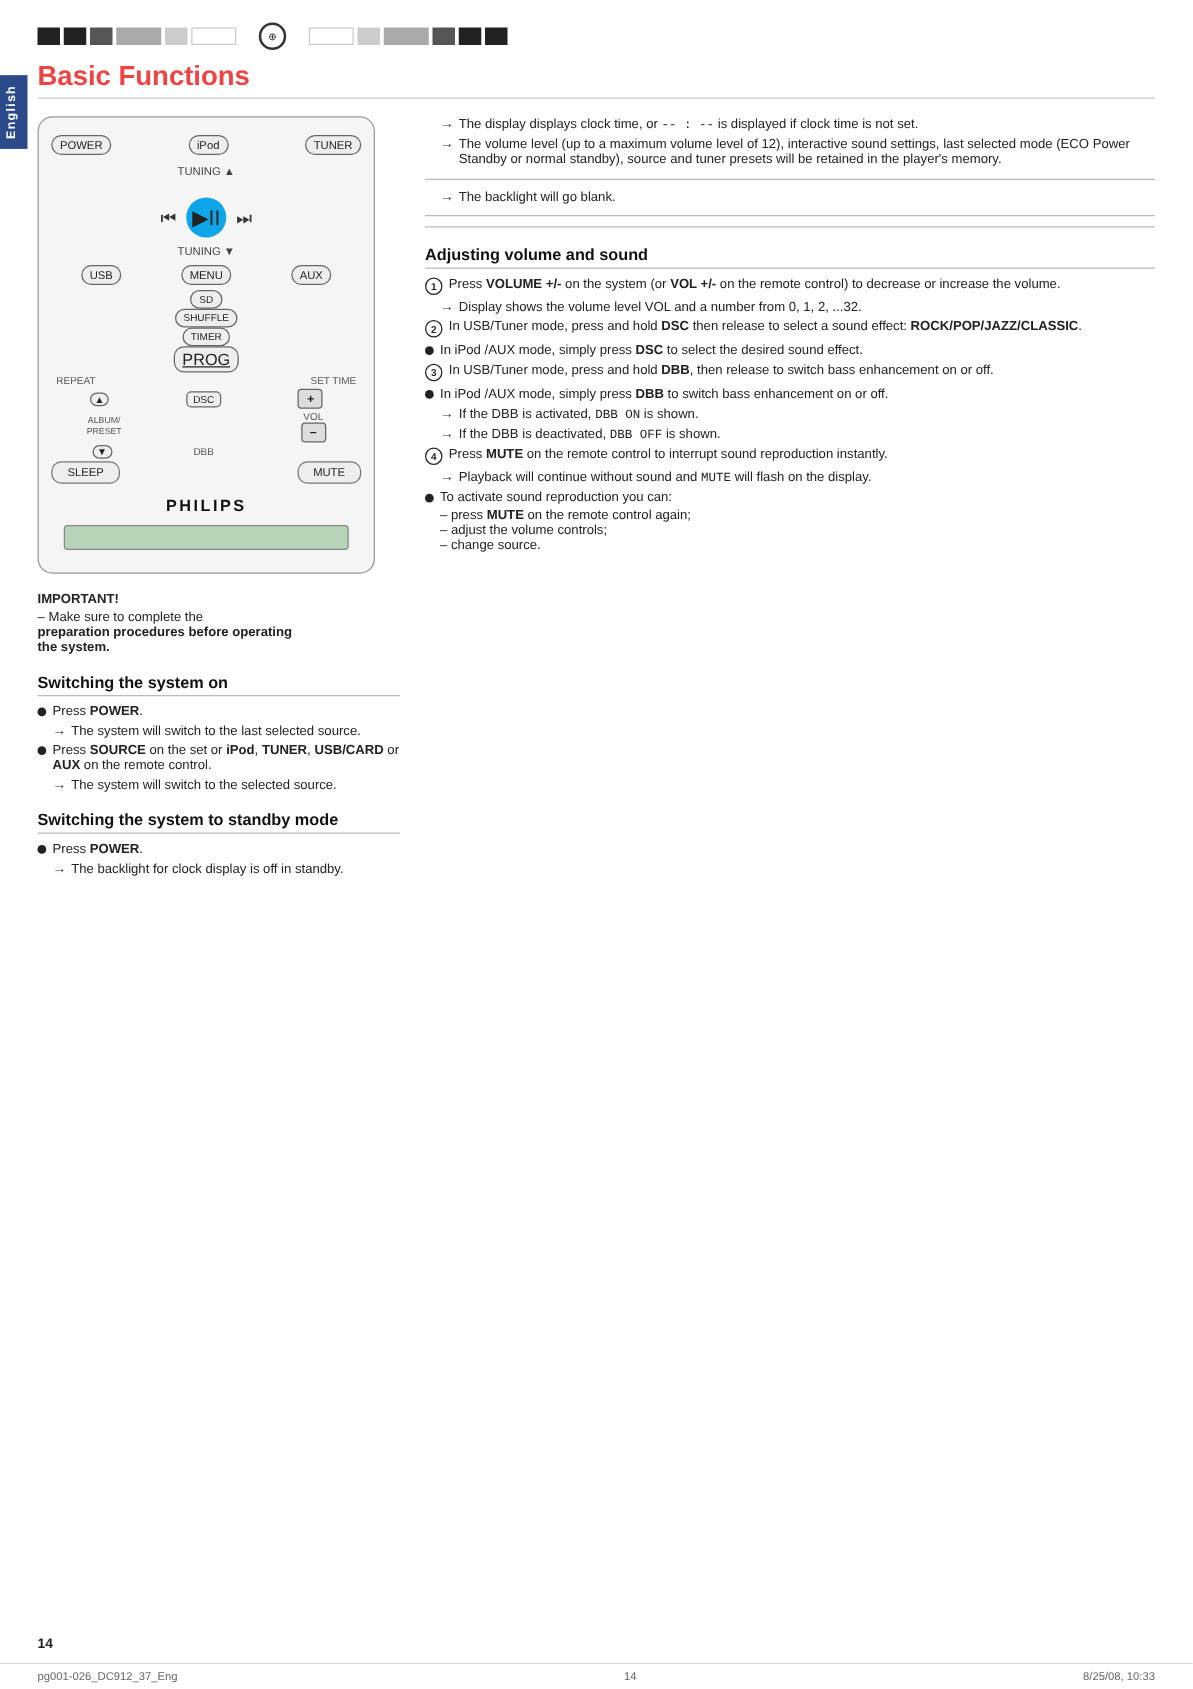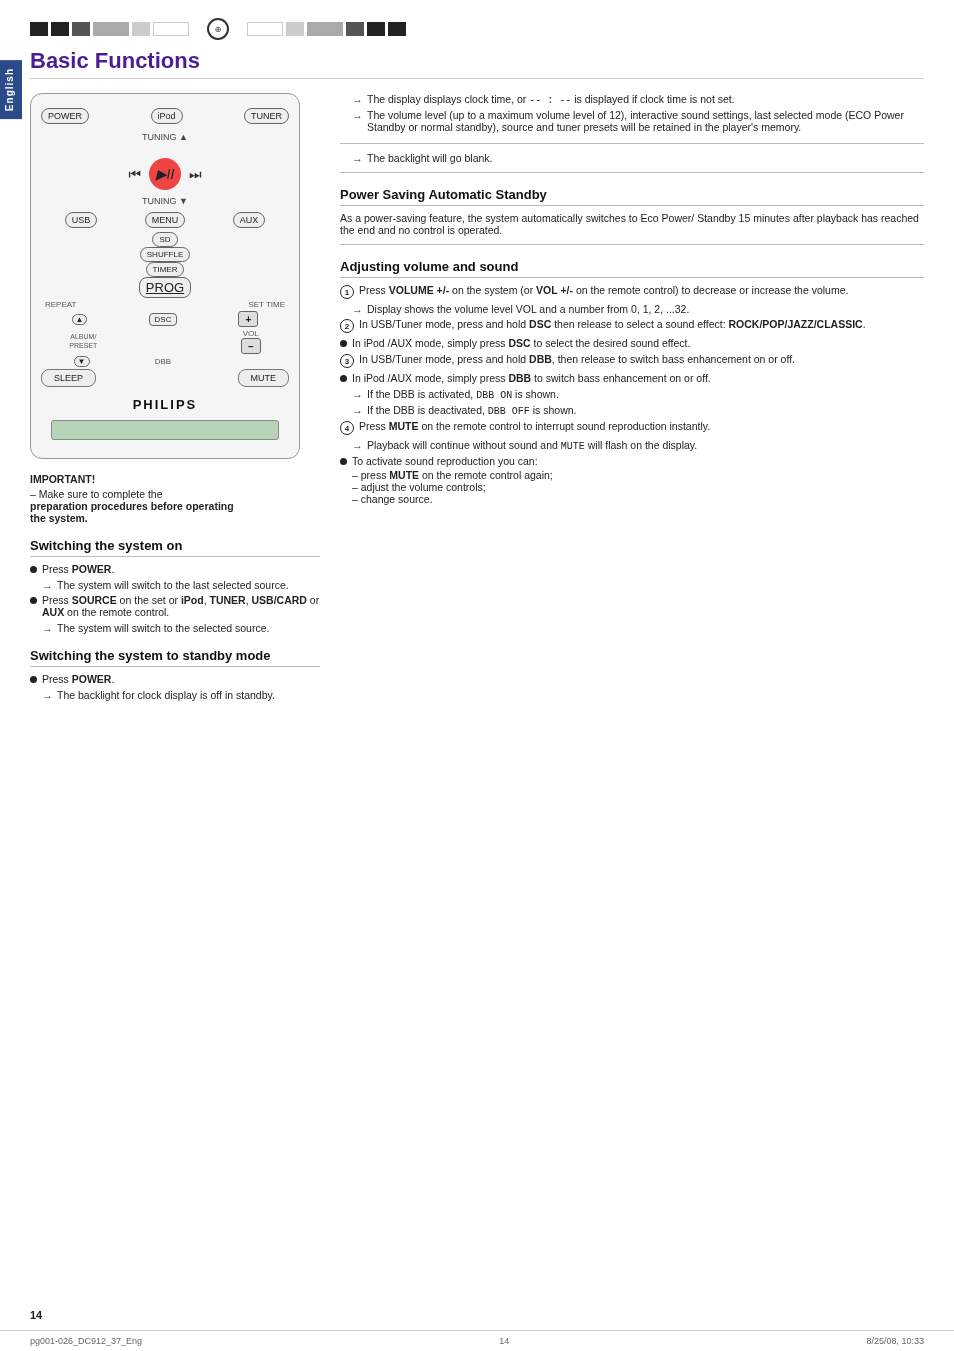--- a/index.html
+++ b/index.html
@@ -52,21 +52,21 @@
       letter-spacing: 1px;
       width: 22px;
       text-align: center;
     }
 
     
     .page-title {
       font-size: 22px;
       font-weight: bold;
       margin-bottom: 14px;
-      color: #4c1d95;
+      color: #ef4444;
       border-bottom: 1px solid #ccc;
       padding-bottom: 4px;
     }
 
     
     .two-col {
       display: flex;
       gap: 20px;
       align-items: flex-start;
     }
@@ -123,28 +123,27 @@
 
     .transport-btn {
       font-size: 14px;
       color: #333;
       cursor: pointer;
     }
 
     .play-btn-big {
       width: 32px;
       height: 32px;
-      background: #ef4444;
+      background: #0ea5e9;
       border-radius: 50%;
       display: flex;
       align-items: center;
       justify-content: center;
-      font-size: 14px;
+      font-size: 17px;
       color: #222;
-      font-style: italic;
     }
 
     .tuning-down {
       text-align: center;
       font-size: 9px;
       color: #444;
       margin-bottom: 6px;
     }
 
     .remote-mid-buttons {
@@ -485,24 +484,20 @@
 
       <div>
         <div class="arrow-item">
           <span class="arrow-sym">→</span>
           <span>The backlight will go blank.</span>
         </div>
       </div>
 
       <hr class="hr-line">
 
-      <div>
-        <div class="section-heading">Power Saving Automatic Standby</div>
-        <div style="font-size:10.5px;">As a power-saving feature, the system automatically switches to Eco Power/ Standby 15 minutes after playback has reached the end and no control is operated.</div>
-      </div>
 
       <hr class="hr-line">
 
       <div>
         <div class="section-heading">Adjusting volume and sound</div>
 
         <div class="bullet-item">
           <div class="bullet-numbered">1</div>
           <div>Press <span class="bold">VOLUME +/-</span> on the system (or <span class="bold">VOL +/-</span> on the remote control) to decrease or increase the volume.</div>
         </div>

